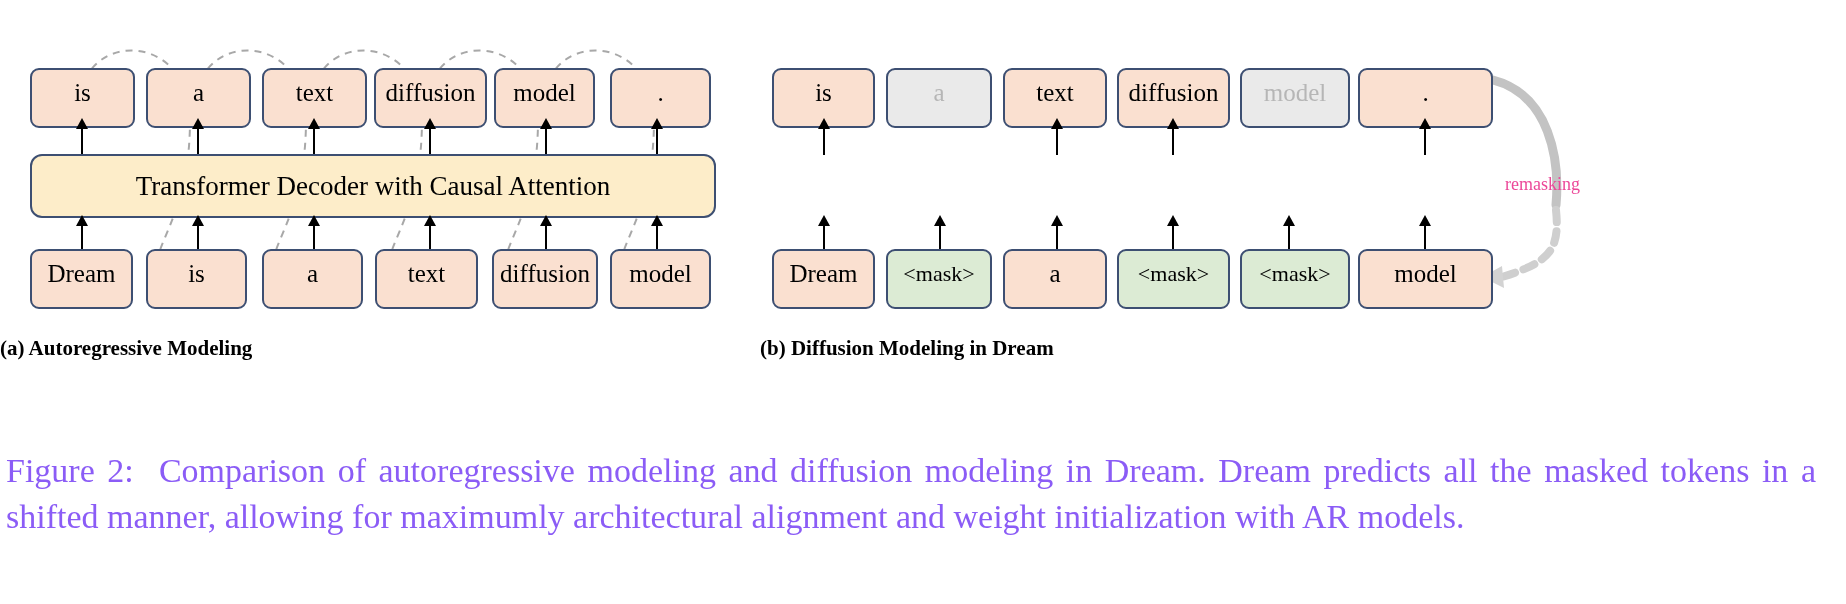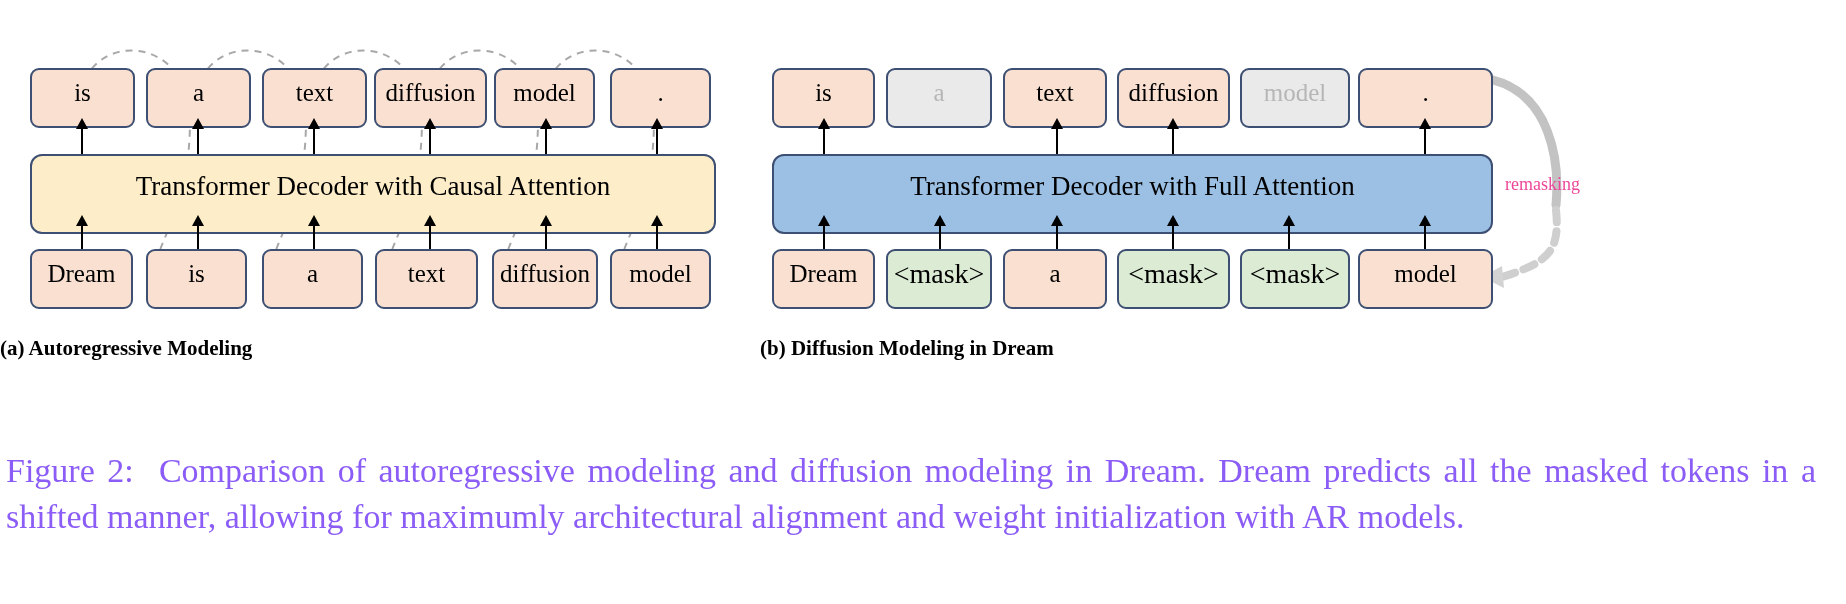--- a/index.html
+++ b/index.html
@@ -28,29 +28,29 @@
     color:#000000;
     font-size:25px;
     line-height:46px;
     text-align:center;
     height:60px;
     white-space:nowrap;
     overflow:hidden;
   }
   .token.mask{background:#dcebd4;}
   .token.faded{background:#eaeaea;color:#b6b6b6;}
-  .token.small{font-size:28px;}
+  .token.small{font-size:22px;}
 
   
   .decoder{
     position:absolute;
     box-sizing:border-box;
     border:2px solid #3d4f72;
     border-radius:12px;
-    height:80px;
+    height:64px;
     line-height:60px;
     text-align:center;
     font-size:27px;
     color:#000;
   }
   #decoder-causal{background:#fdedc9;}
   #decoder-full{background:#9cc0e4;}
 
   
   .arrow{position:absolute;width:2px;background:#000;}
@@ -164,21 +164,20 @@
     <div class="token" style="left:243px;top:68px;width:104px;">text</div>
     <div class="token" style="left:357px;top:68px;width:113px;">diffusion</div>
     <div class="token faded" style="left:480px;top:68px;width:110px;">model</div>
     <div class="token" style="left:598px;top:68px;width:135px;">.</div>
 
     <div class="arrow" style="left:63px;top:127px;height:28px;"></div>
     <div class="arrow" style="left:296px;top:127px;height:28px;"></div>
     <div class="arrow" style="left:412px;top:127px;height:28px;"></div>
     <div class="arrow" style="left:664px;top:127px;height:28px;"></div>
 
-    <div class="decoder" id="decoder-full" style="left:12px;top:154px;width:721px;">Transformer Decoder with Full Attention</div>
 
     <div class="arrow" style="left:63px;top:224px;height:28px;"></div>
     <div class="arrow" style="left:179px;top:224px;height:28px;"></div>
     <div class="arrow" style="left:296px;top:224px;height:28px;"></div>
     <div class="arrow" style="left:412px;top:224px;height:28px;"></div>
     <div class="arrow" style="left:528px;top:224px;height:28px;"></div>
     <div class="arrow" style="left:664px;top:224px;height:28px;"></div>
 
     <div class="token" style="left:12px;top:249px;width:103px;">Dream</div>
     <div class="token mask small" style="left:126px;top:249px;width:106px;">&lt;mask&gt;</div>

